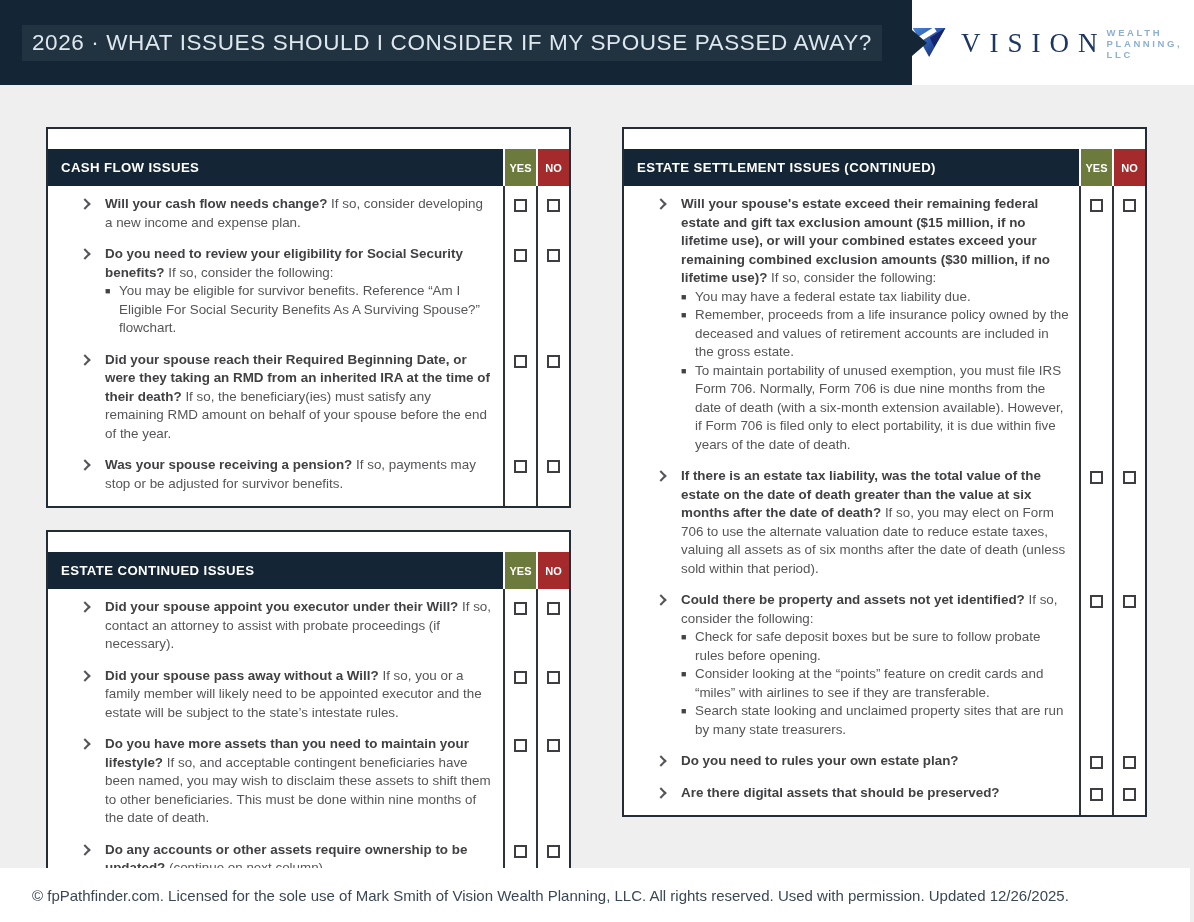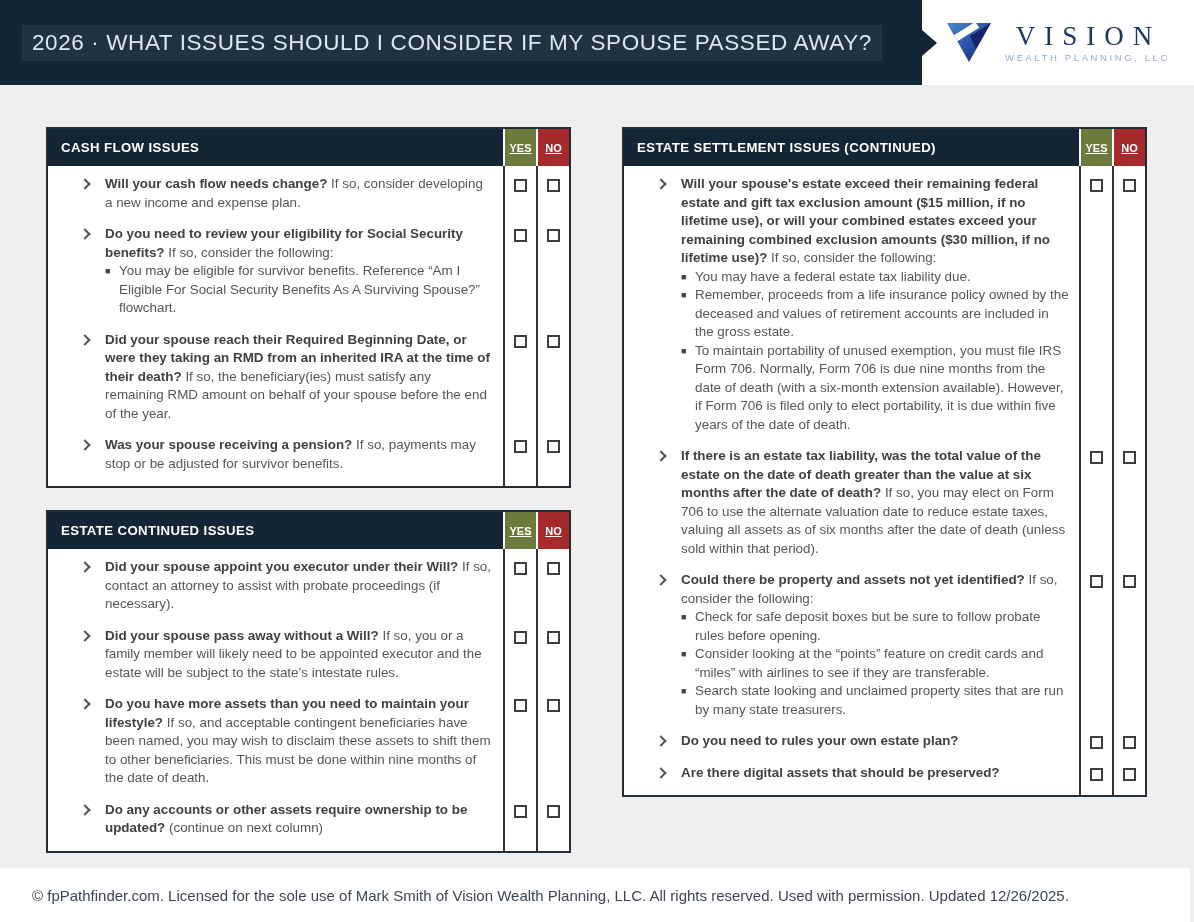--- a/index.html
+++ b/index.html
@@ -20,41 +20,41 @@
     background:rgba(255,255,255,0.06); padding:5px 10px;
   }
   .hdr-arrow {
     position:absolute; right:-15px; top:50%; transform:translateY(-50%);
     width:0; height:0; border-top:13px solid transparent;
     border-bottom:13px solid transparent; border-left:15px solid #142635; z-index:2;
   }
   .hdr-logo {
     flex:1; background:#ffffff; display:flex; align-items:center; justify-content:center; gap:13px;
   }
-  .logo-text { display:flex; flex-direction:column; align-items:center; }
+  .logo-text { display:flex; flex-direction:row; align-items:center; }
   .logo-name {
     font-family:"Liberation Serif", serif; font-size:27px; color:#1d3663;
     letter-spacing:9px; line-height:28px; text-indent:2px;
   }
-  .logo-sub { font-size:9.5px; letter-spacing:2.6px; color:#8cb0d2; margin-top:2px; }
+  .logo-sub { font-size:9.5px; letter-spacing:2.6px; color:#8cb0d2; margin-top:2px;font-weight:bold; }
 
   
   .col { position:absolute; top:127px; width:525px; }
   #col-left  { left:46px; }
   #col-right { left:622px; }
 
   .panel { background:#ffffff; border:2px solid #232d36; margin-bottom:22px; }
-  .panel-header { display:grid; grid-template-columns:1fr 33px 33px; height:37px; background:#142635; }
+  .panel-header { display:grid; grid-template-columns:1fr 33px 33px; height:37px; background:#142635;margin-top:20px; }
   .ph-title {
     color:#ffffff; font-weight:bold; font-size:13.2px; letter-spacing:0.4px;
     display:flex; align-items:center; padding-left:13px;
   }
   .ph-cell {
     display:flex; align-items:center; justify-content:center;
-    color:#ffffff; font-weight:bold; font-size:11px; border-left:2px solid #ffffff;text-decoration:underline;
+    color:#ffffff; font-weight:bold; font-size:11px; border-left:2px solid #ffffff;
   }
   .ph-yes { background:#6c7a3c; }
   .ph-no  { background:#a52a2c; }
 
   .row { display:grid; grid-template-columns:1fr 33px 33px; }
   .row-text {
     position:relative; padding:6px 10px 7px 17px;
     font-size:13.4px; line-height:18.5px; color:#565659;margin-left:40px;
   }
   .row:first-child .row-text { padding-top:9px; }

